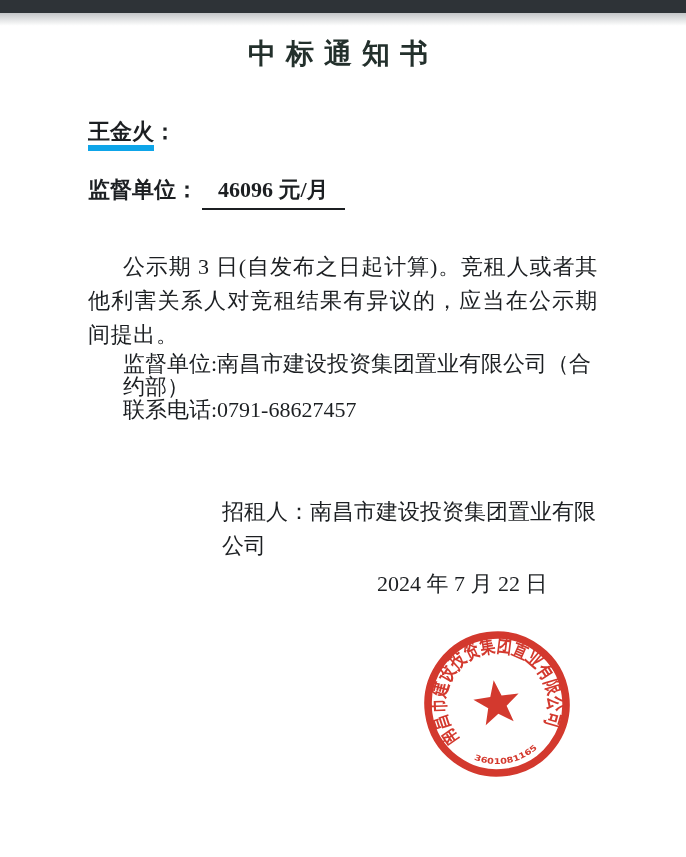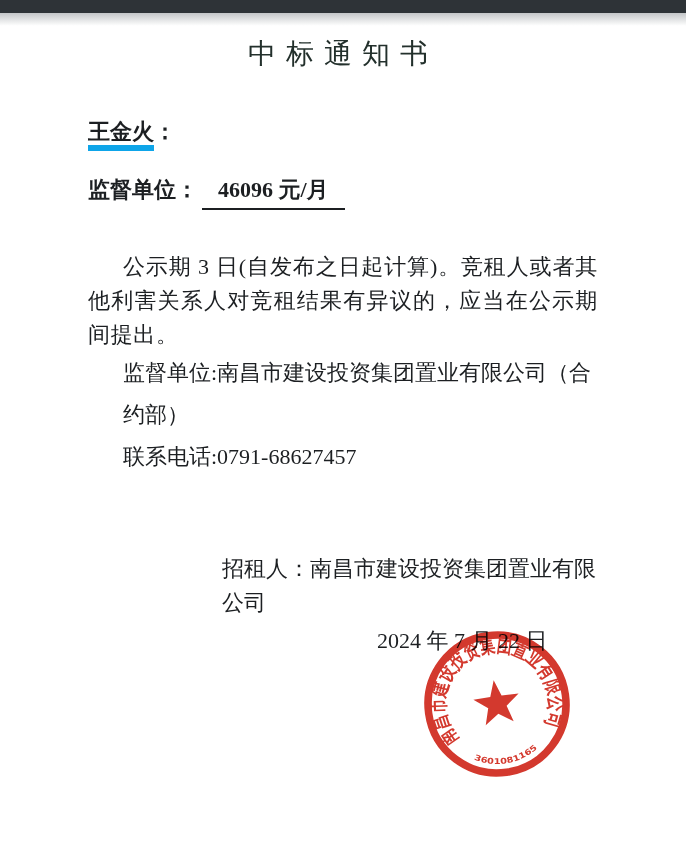--- a/index.html
+++ b/index.html
@@ -27,21 +27,21 @@
     width: 686px;
     height: 828px;
   }
   .doc-content {
     padding: 0 88px;
   }
   .doc-title {
     margin-top: 6px;
     text-align: center;
     font-size: 28px;
-    font-weight: normal;
+    font-weight: bold;
     letter-spacing: 10px;
     color: #23302c;
   }
   .recipient-line {
     margin-top: 44px;
     font-size: 22px;
     font-weight: bold;
     line-height: 30px;
   }
   .recipient-name {
@@ -75,21 +75,21 @@
     border-bottom: 2px solid #1c1f22;
     padding: 0 16px 1px 16px;
     margin-left: 4px;
   }
   .para-2 {
     margin: 40px 0 0 0;
     text-indent: 35px;
   }
   .info-line {
     font-size: 22px;
-    line-height: 42px;
+    line-height: 23px;
     padding-left: 35px;
     font-family: Liberation Serif, serif;
   }
   .signature-block {
     margin-top: 74px;
     font-size: 22px;
     line-height: 34px;
   }
   .lessor-line { padding-left: 134px; }
   .date-line { padding-left: 289px; margin-top: 4px; }

